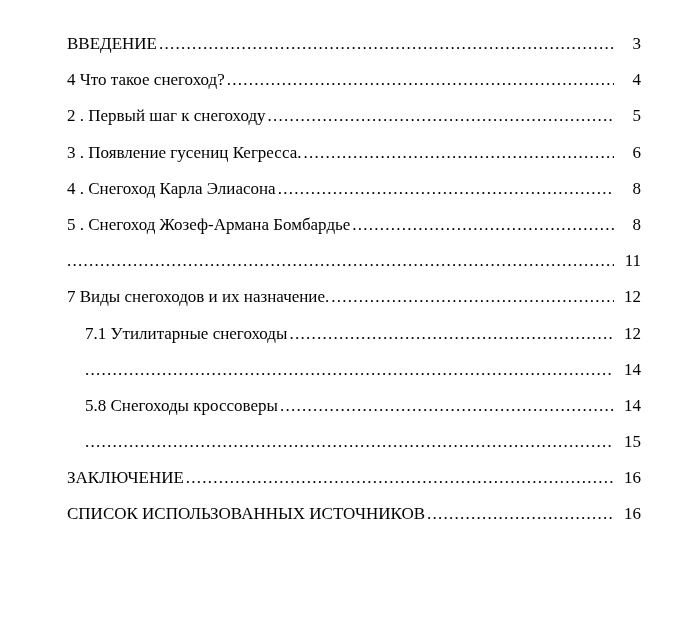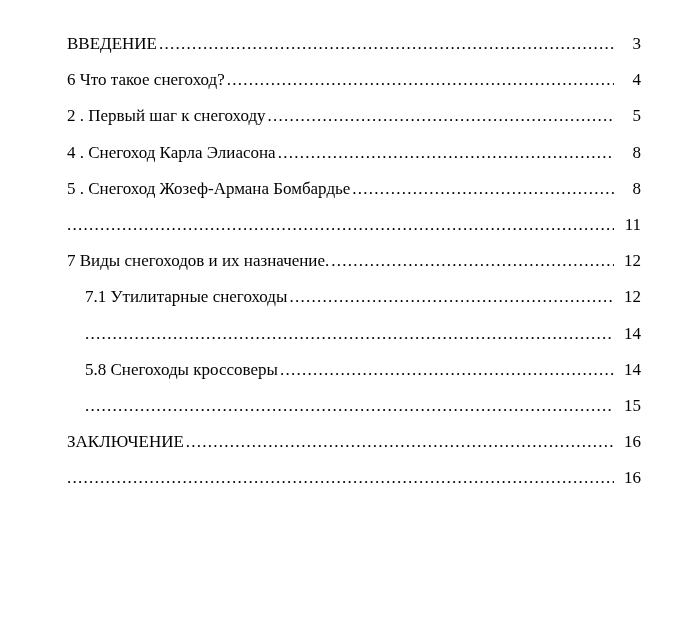--- a/index.html
+++ b/index.html
@@ -63,31 +63,36 @@
 <div class="page">
   <div class="toc">
 
     <div class="toc-row">
       <span class="toc-label">ВВЕДЕНИЕ</span>
       <span class="dot-leader"></span>
       <span class="toc-page">3</span>
     </div>
 
     <div class="toc-row">
-      <span class="toc-label">6 Что такое снегоход?</span>
+      <span class="toc-label">4 Что такое снегоход?</span>
       <span class="dot-leader"></span>
       <span class="toc-page">4</span>
     </div>
 
     <div class="toc-row">
       <span class="toc-label">2 . Первый шаг к снегоходу</span>
       <span class="dot-leader"></span>
       <span class="toc-page">5</span>
     </div>
 
+    <div class="toc-row">
+      <span class="toc-label">3 . Появление гусениц Кегресса.</span>
+      <span class="dot-leader"></span>
+      <span class="toc-page">6</span>
+    </div>
 
     <div class="toc-row">
       <span class="toc-label">4 . Снегоход Карла Элиасона</span>
       <span class="dot-leader"></span>
       <span class="toc-page">8</span>
     </div>
 
     <div class="toc-row">
       <span class="toc-label">5 . Снегоход Жозеф-Армана Бомбардье</span>
       <span class="dot-leader"></span>
@@ -128,18 +133,19 @@
       <span class="toc-page">15</span>
     </div>
 
     <div class="toc-row">
       <span class="toc-label">ЗАКЛЮЧЕНИЕ</span>
       <span class="dot-leader"></span>
       <span class="toc-page">16</span>
     </div>
 
     <div class="toc-row">
+      <span class="toc-label">СПИСОК ИСПОЛЬЗОВАННЫХ ИСТОЧНИКОВ</span>
       <span class="dot-leader"></span>
       <span class="toc-page">16</span>
     </div>
 
   </div>
 </div>
 
 </body></html>

